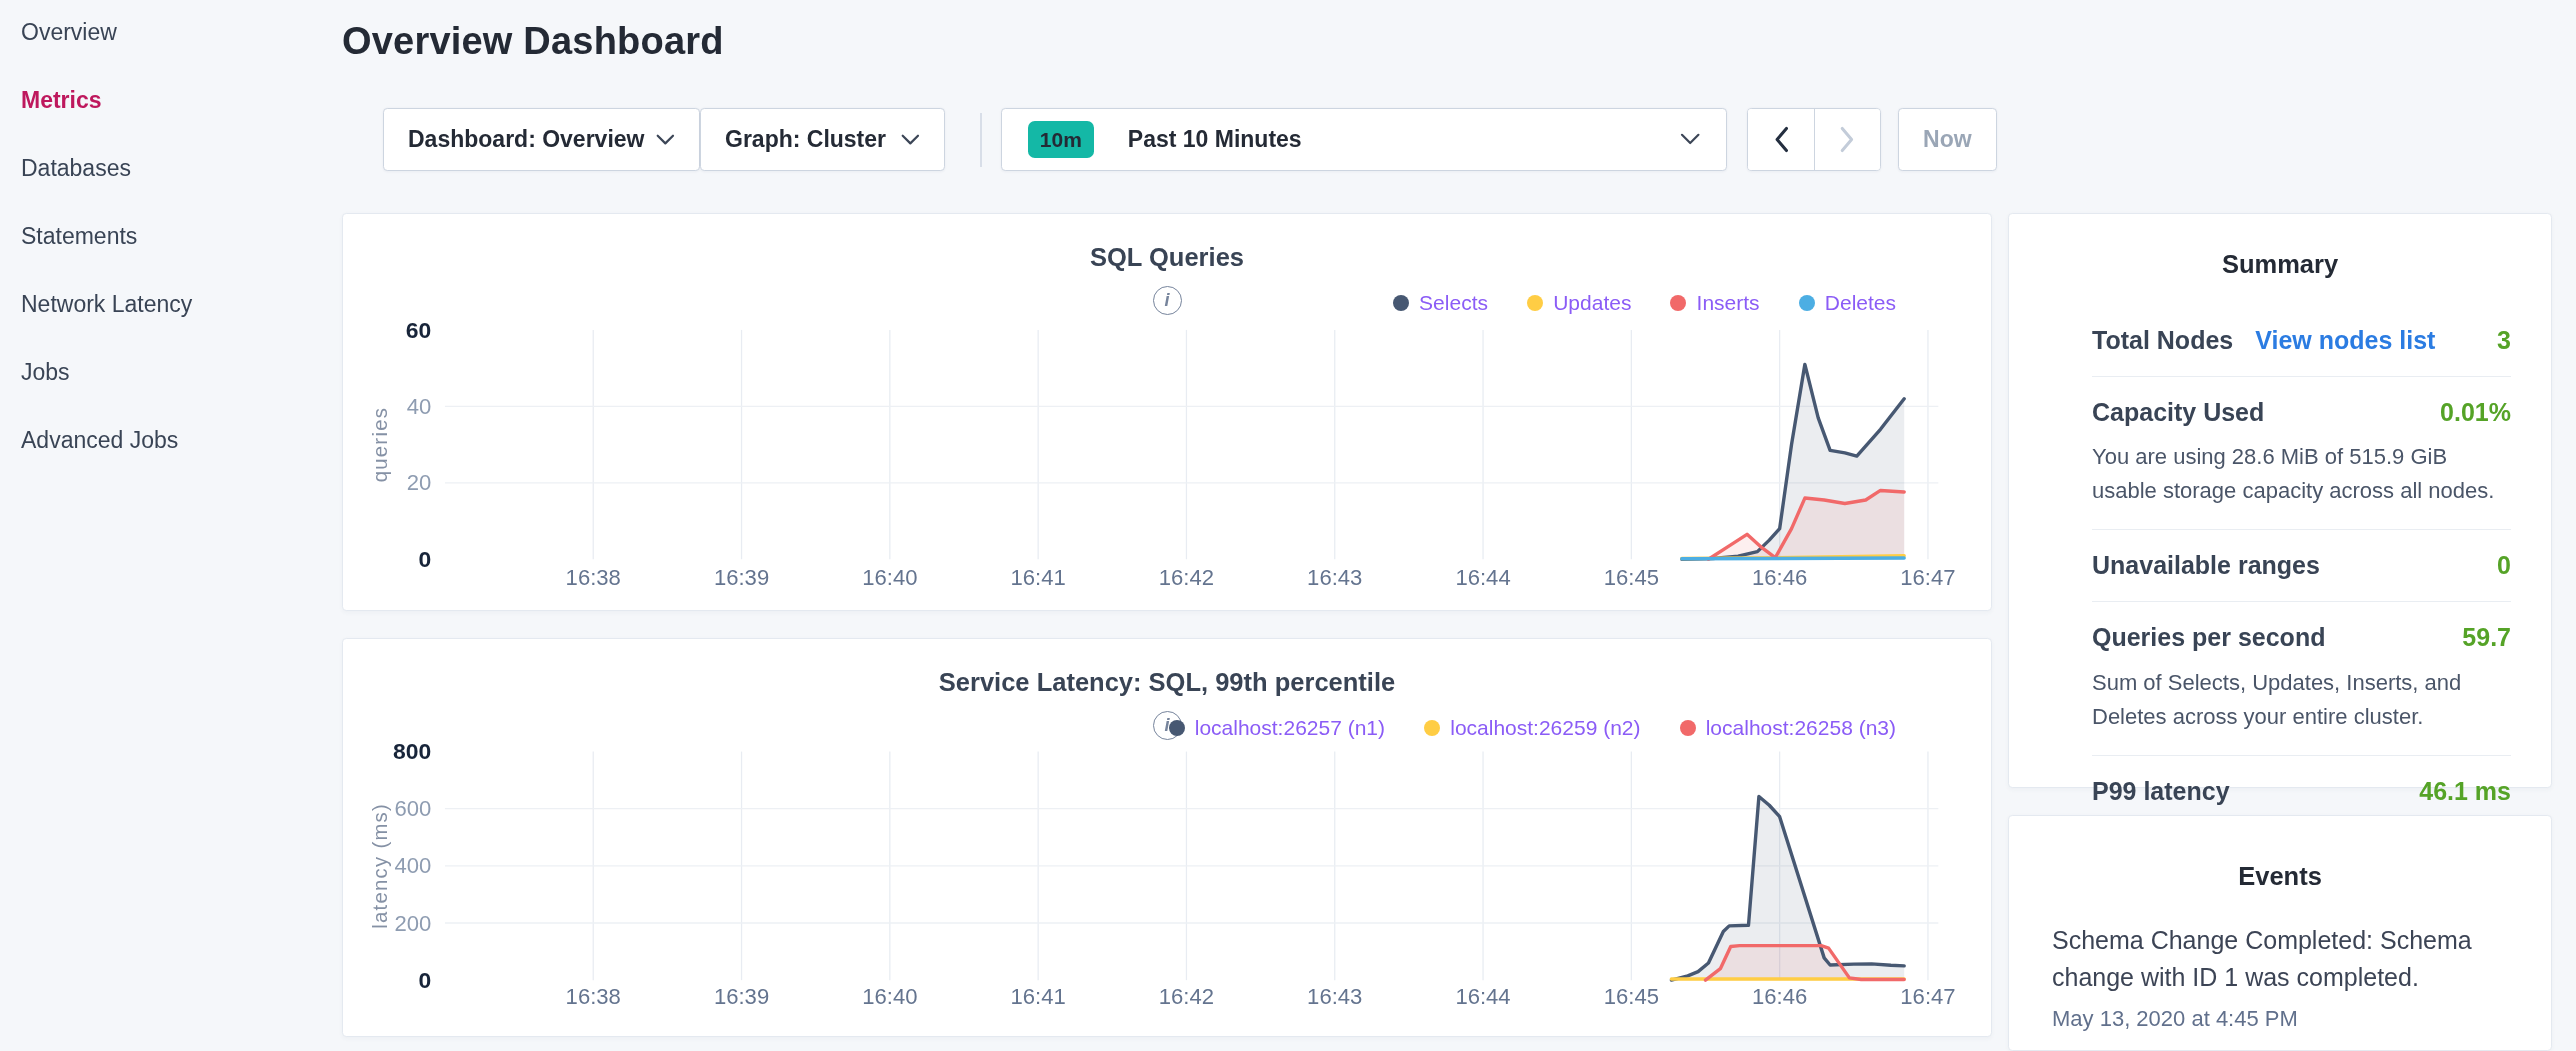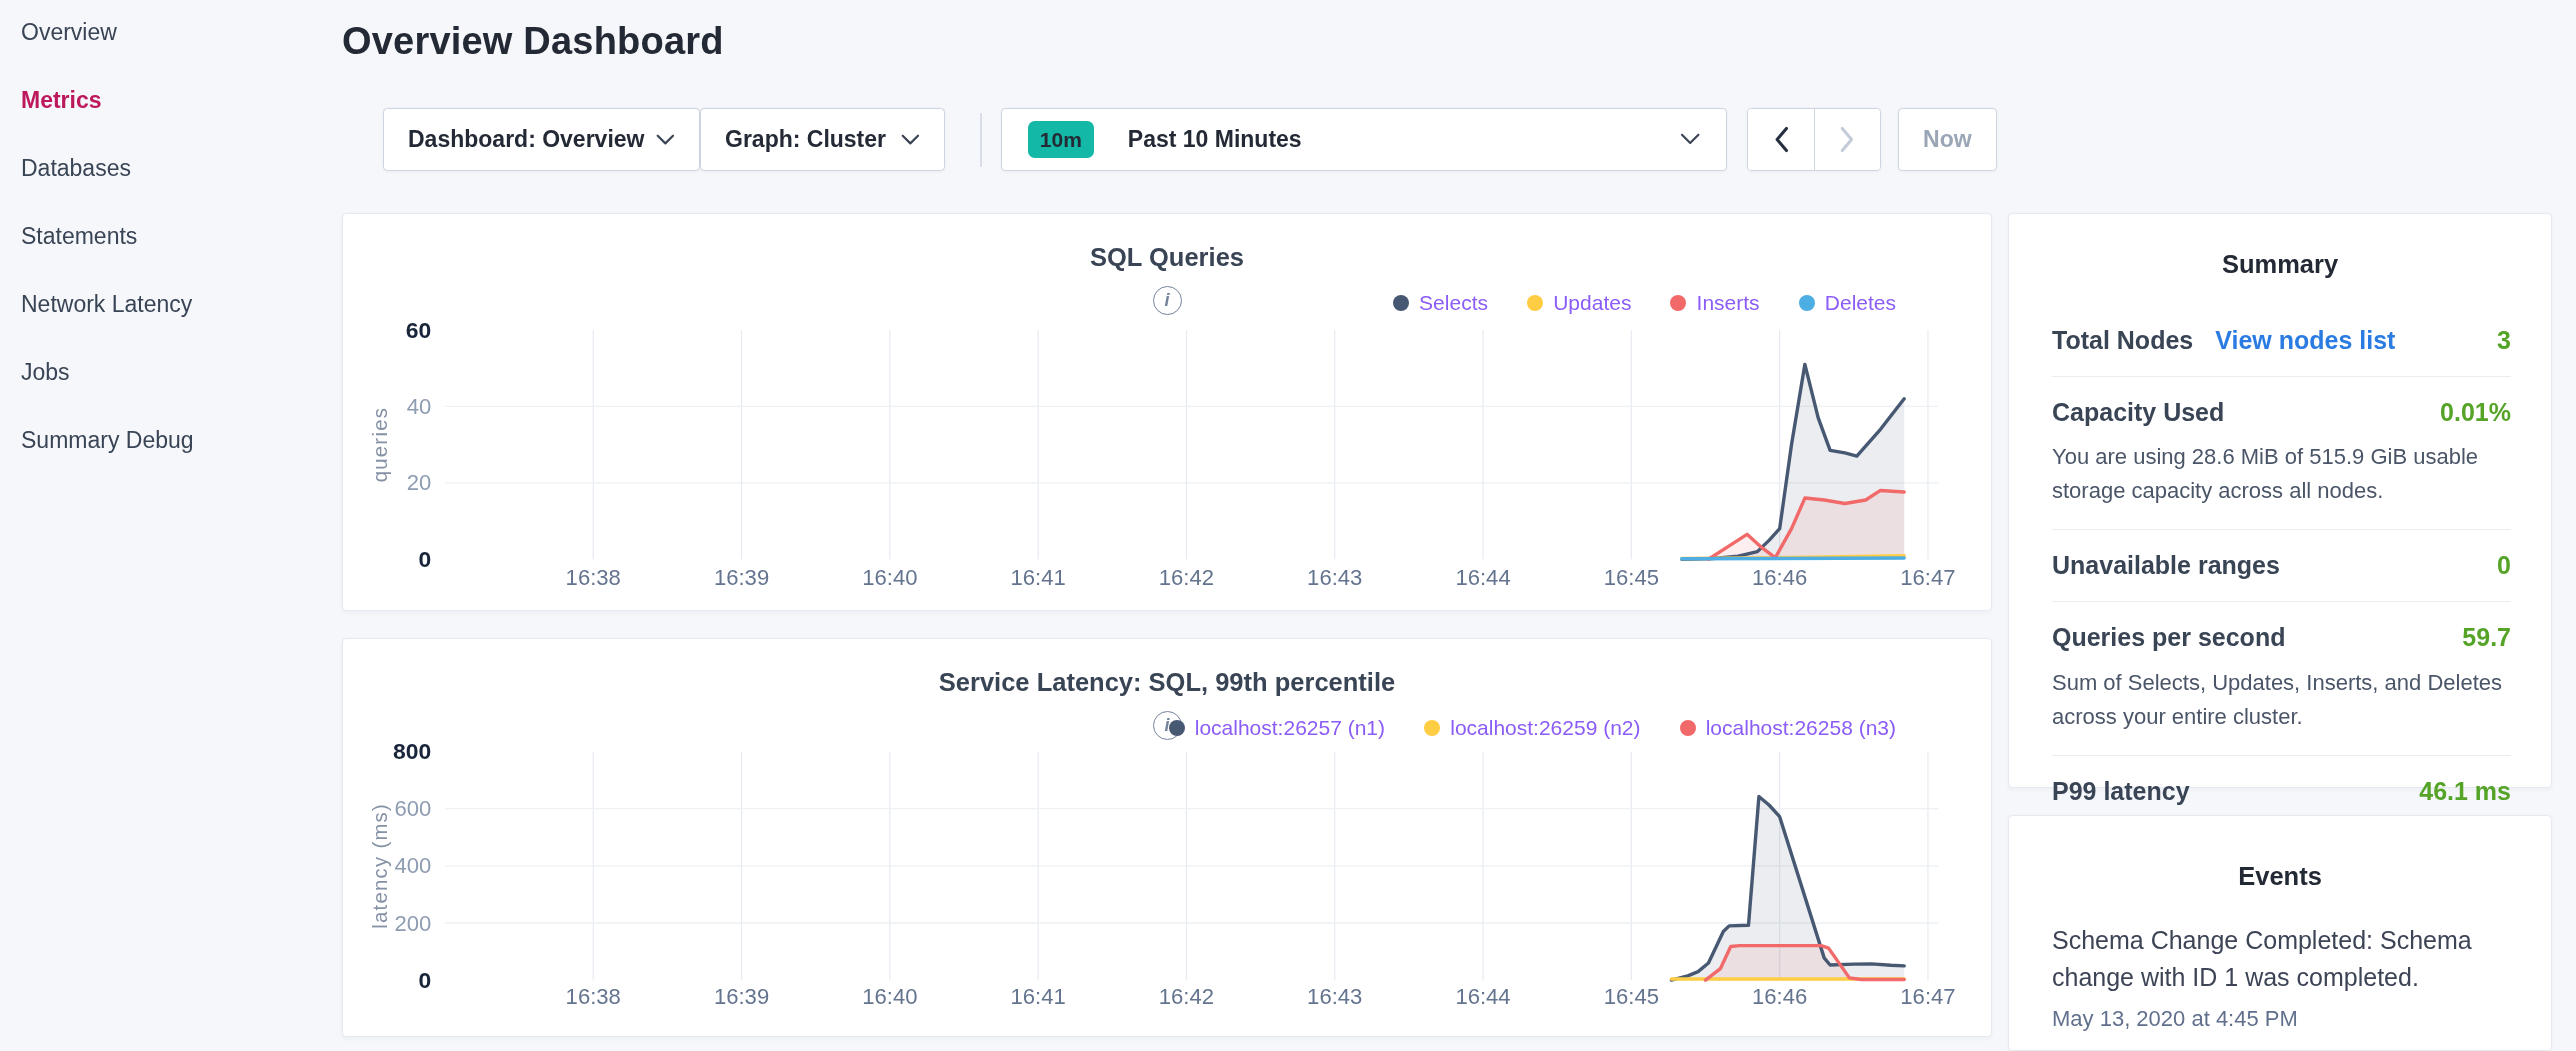--- a/index.html
+++ b/index.html
@@ -75,21 +75,21 @@
   .legend-dot { width:16px; height:16px; border-radius:50%; flex:0 0 auto; }
   .chart-canvas, .chart-canvas svg { position:absolute; inset:0; width:100%; height:100%; }
   svg text { font-family:"Liberation Sans", sans-serif; }
   .tick-x { font-size:26px; fill:#64748f; }
   .tick-y { font-size:26px; fill:#8e9cb1; }
   .tick-y.end { font-size:27px; font-weight:bold; fill:#18253a; }
   .axis-label { font-size:24px; fill:#8591a5; letter-spacing:1.5px; }
 
   
   .panel-heading { text-align:center; font-size:25.5px; font-weight:bold; color:#242a35; padding-top:36px; }
-  .summary-rows { padding:25.5px 40px 0 43px; }
+  .summary-rows { padding:25.5px 40px 0 43px;margin-left:40px; }
   .srow { padding:21px 0; }
   .srow + .srow { border-top:0.9px solid #e9edf2; }
   .srow-top { display:flex; align-items:baseline; gap:22px; }
   .srow-label { font-size:25px; font-weight:bold; color:#394455; white-space:nowrap; }
   .srow-link { font-size:25px; font-weight:bold; color:#2b7ce2; text-decoration:none; cursor:pointer; white-space:nowrap; }
   .srow-value { margin-left:auto; font-size:25px; font-weight:bold; color:#55a327; white-space:nowrap; }
   .srow-desc { margin-top:13.6px; font-size:22px; line-height:34px; color:#4a5568; }
 
   
   .events-panel .panel-heading { padding-top:46px;text-align:center; }
@@ -101,21 +101,21 @@
 <body>
 
 <nav class="sidebar">
   <ul id="nav-list">
       <li class="nav-item">Overview</li>
       <li class="nav-item active">Metrics</li>
       <li class="nav-item">Databases</li>
       <li class="nav-item">Statements</li>
       <li class="nav-item">Network Latency</li>
       <li class="nav-item">Jobs</li>
-      <li class="nav-item">Summary Debug</li>
+      <li class="nav-item">Advanced Jobs</li>
     </ul>
 </nav>
 
 <h1 class="page-title">Overview Dashboard</h1>
 
 <div class="toolbar">
   <div class="btn dropdown dd-dash">
     <span>Dashboard: Overview</span>
     <svg class="chev" width="18.7" height="12" viewBox="0 0 22 14">
         <polyline points="2,2 11,11 20,2" fill="none" stroke="#3c4657" stroke-width="2.6" stroke-linecap="round" stroke-linejoin="round"></polyline>

